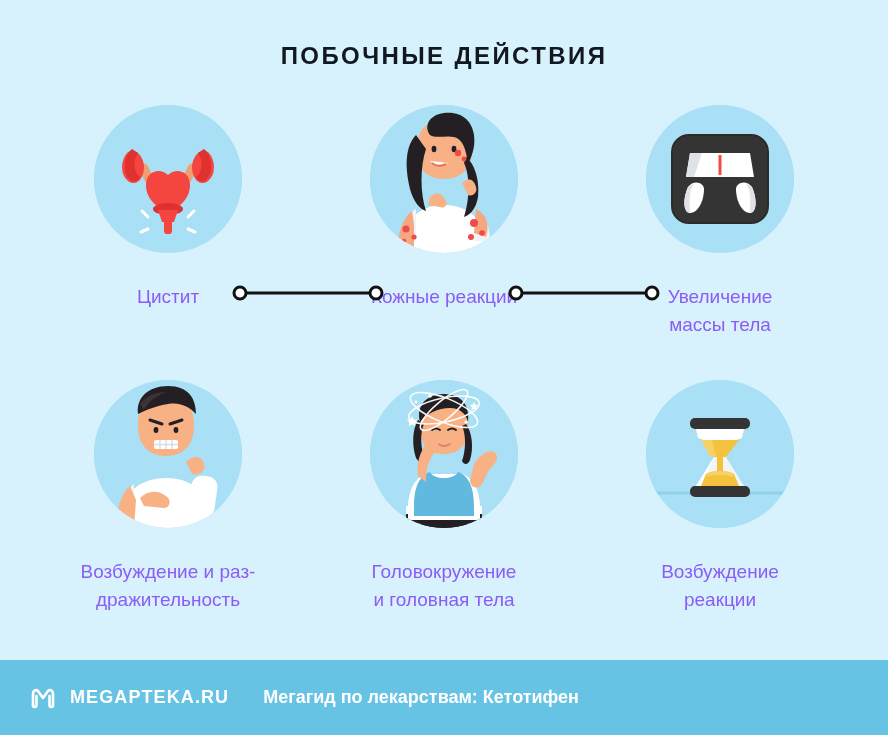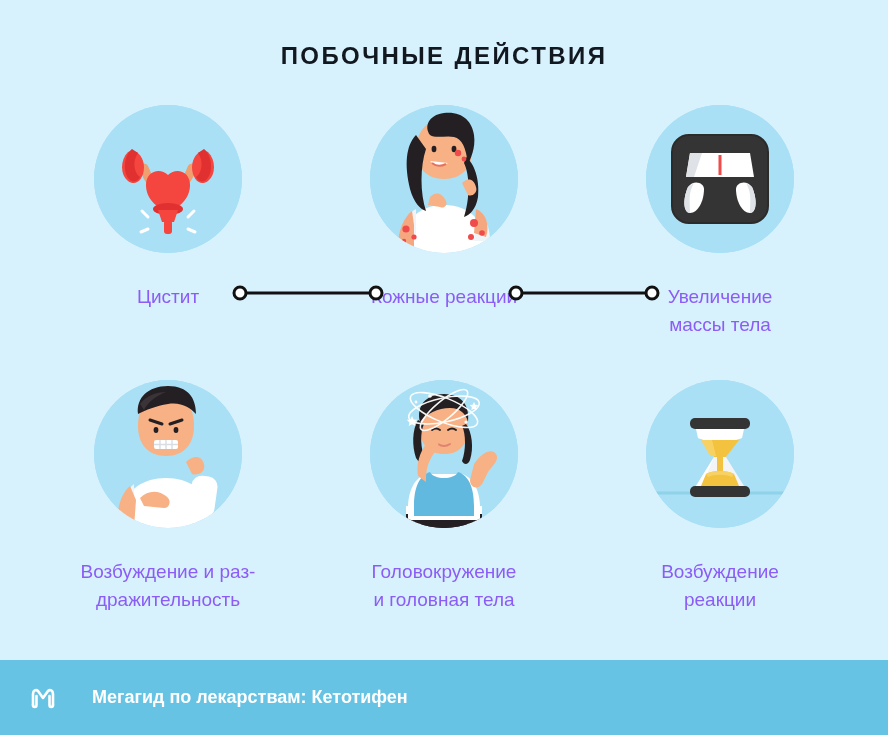--- a/index.html
+++ b/index.html
@@ -305,16 +305,17 @@
   </div>
 
   <div class="footer">
     <div class="footer-logo">
       <svg width="30" height="30" viewBox="0 0 30 30">
         <path d="M5 22 L5 11 C5 7.5 8 6 10 8 L15 15 L20 8 C22 6 25 7.5 25 11 L25 22" fill="none" stroke="#ffffff" stroke-width="2.6" stroke-linecap="round" stroke-linejoin="round"></path>
         <path d="M5 22 C5 24.5 8.5 24.5 8.5 22 L8.5 13" fill="none" stroke="#ffffff" stroke-width="2.6" stroke-linecap="round"></path>
         <path d="M25 22 C25 24.5 21.5 24.5 21.5 22 L21.5 13" fill="none" stroke="#ffffff" stroke-width="2.6" stroke-linecap="round"></path>
       </svg>
     </div>
+    <div class="footer-brand">MEGAPTEKA.RU</div>
     <div class="footer-text">Мегагид по лекарствам: Кетотифен</div>
   </div>
 
 </div>
 
 </body></html>

